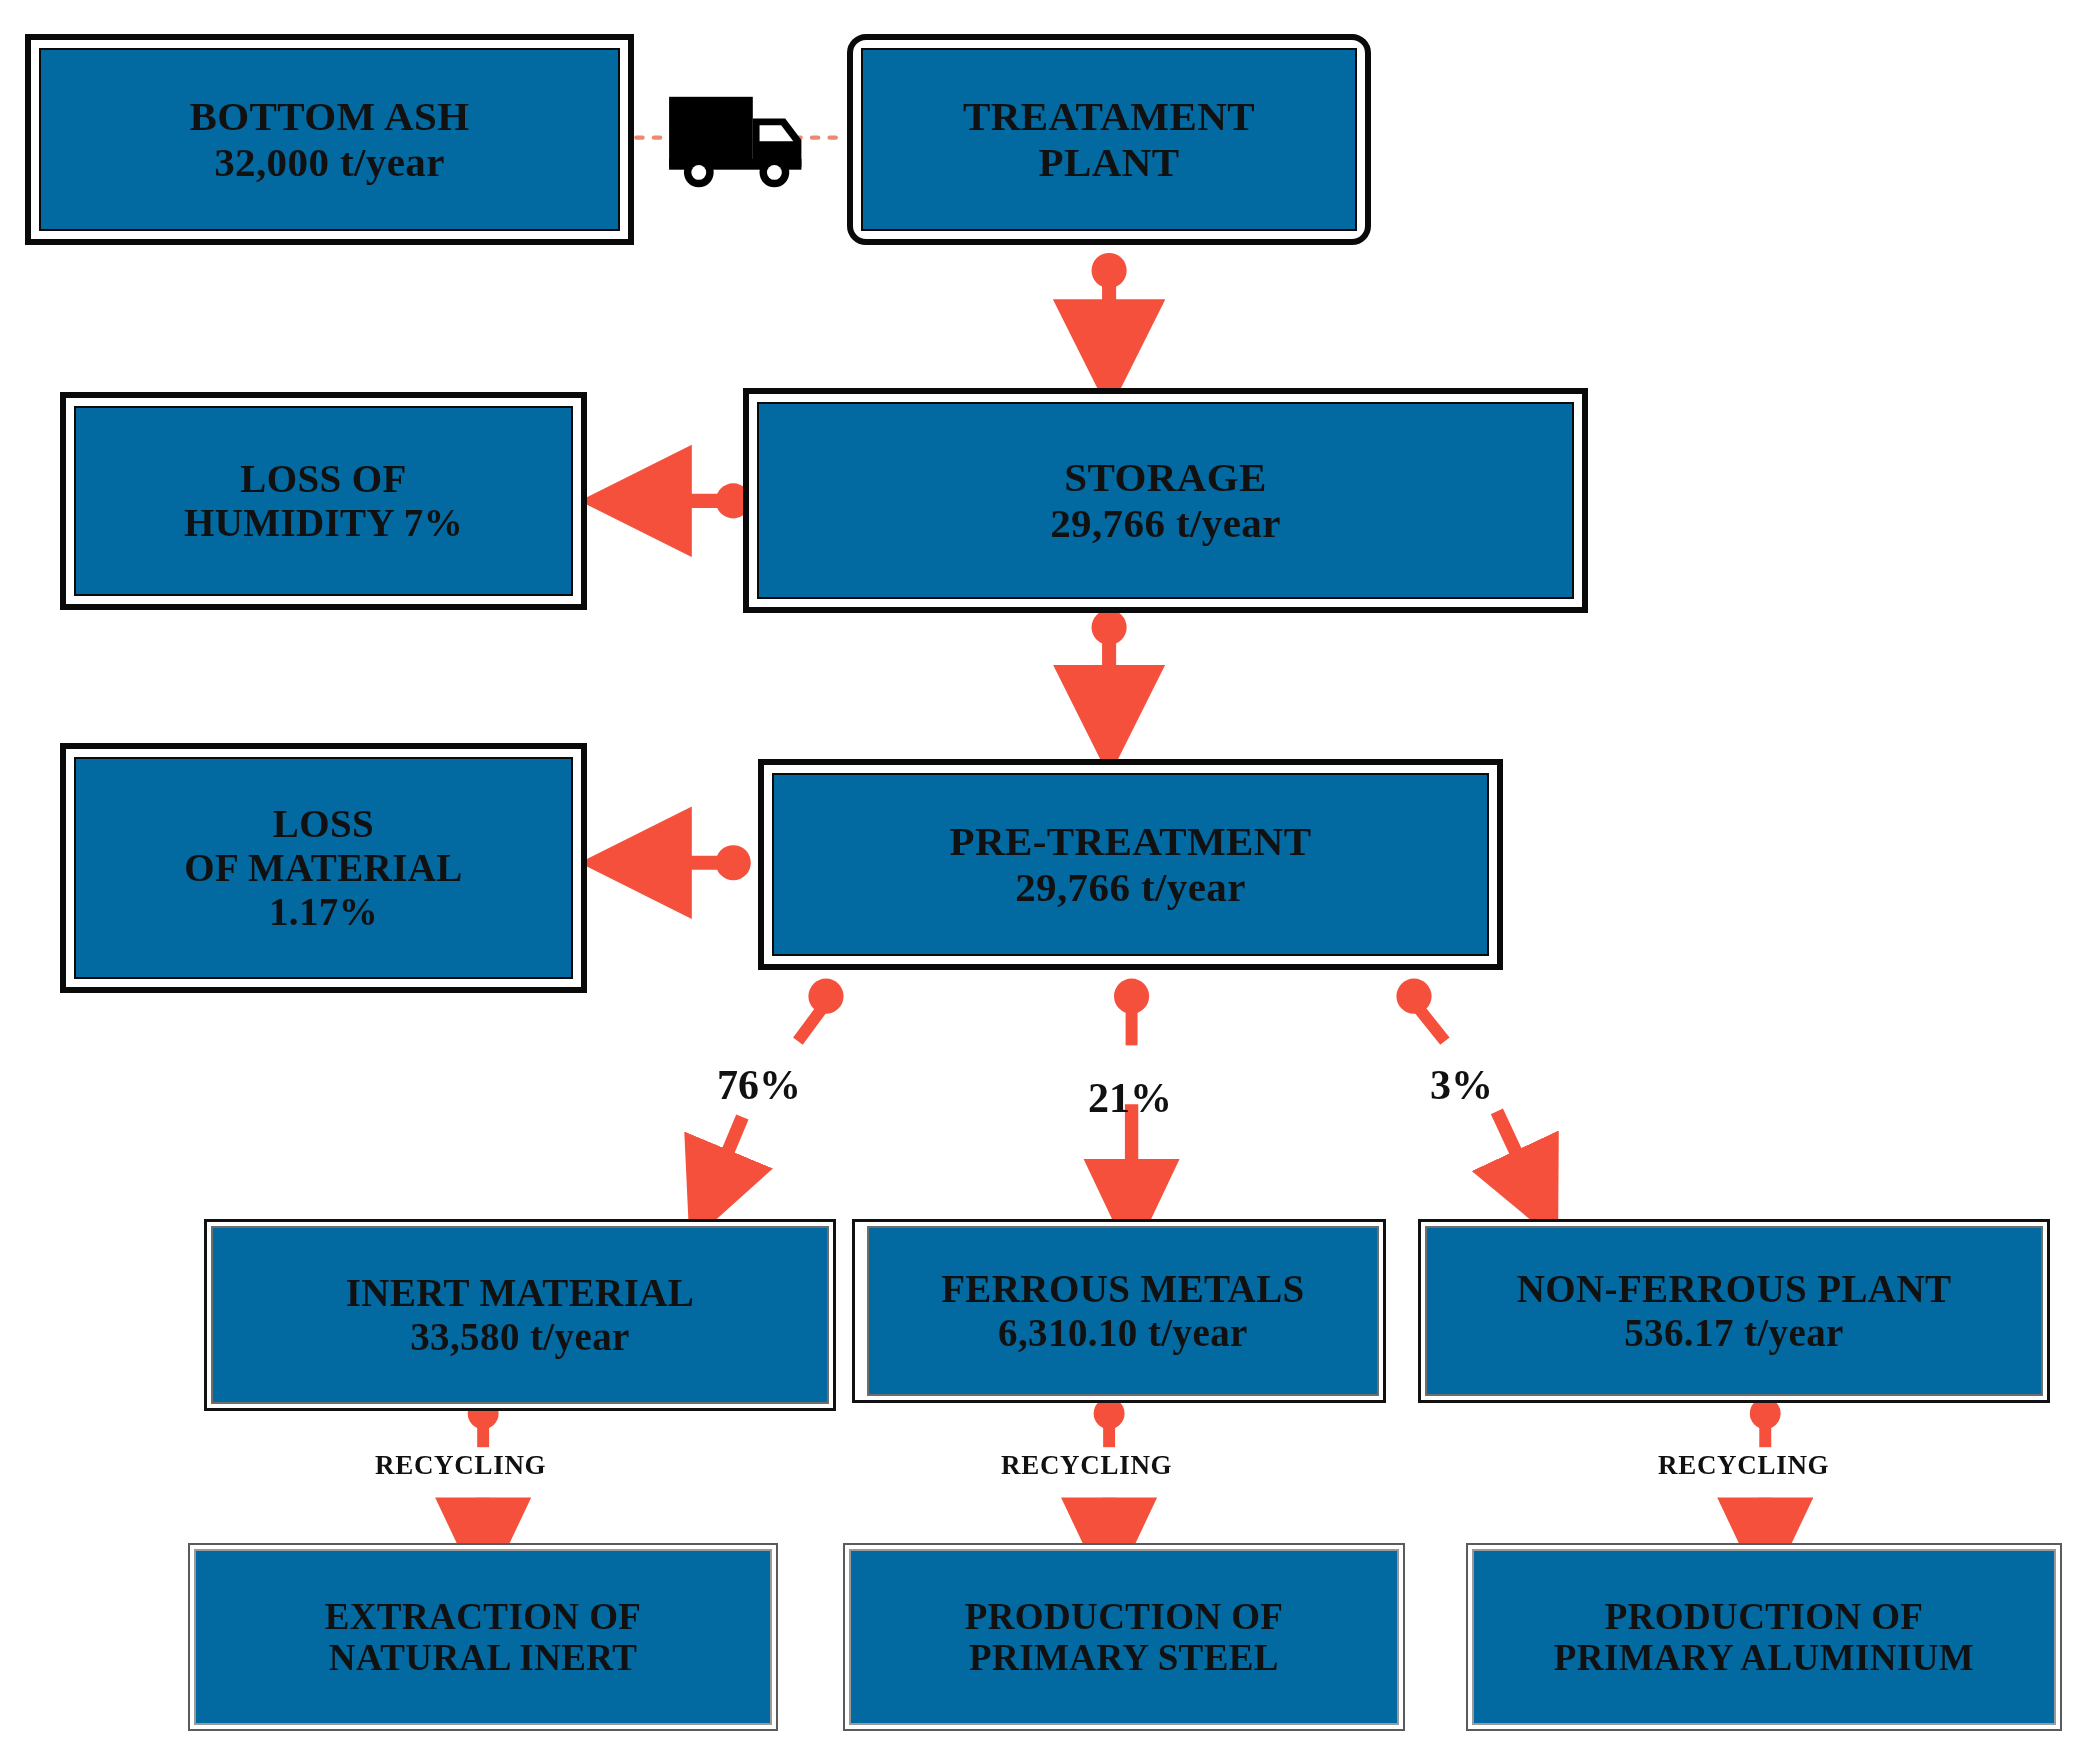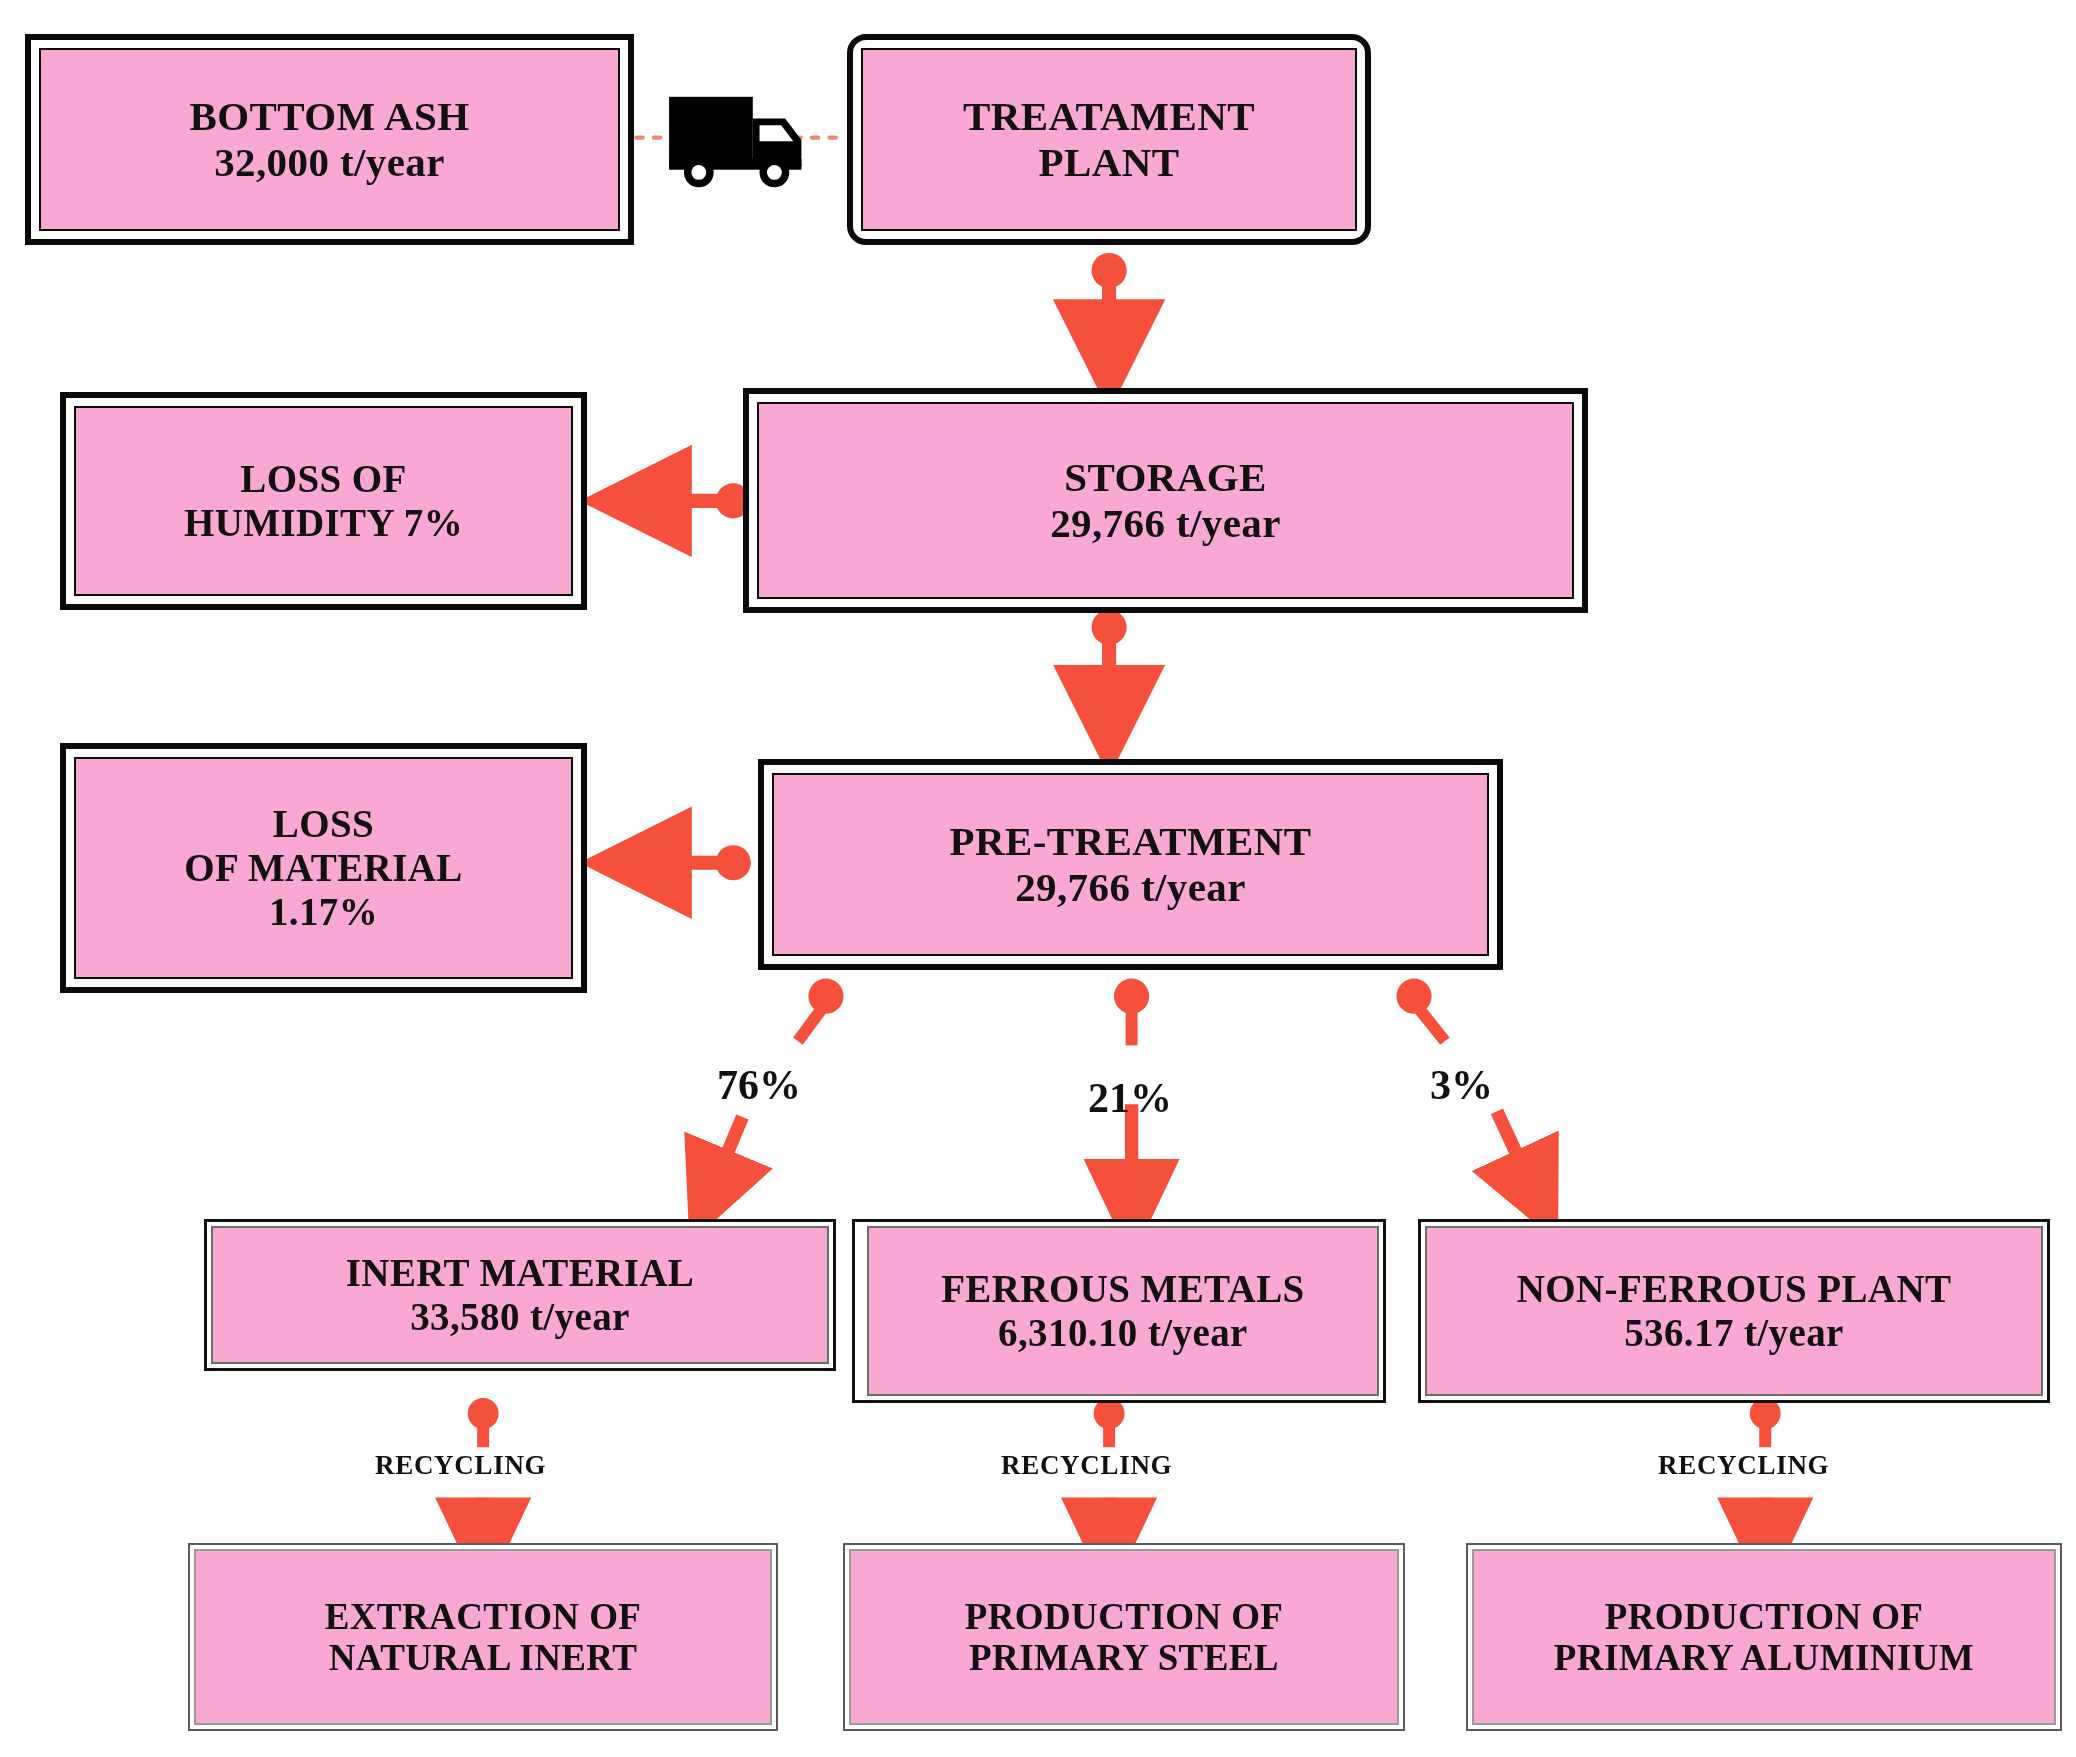--- a/index.html
+++ b/index.html
@@ -28,21 +28,21 @@
     z-index: 5;
   }
   .node .inner {
     box-sizing: border-box;
     width: 100%;
     height: 100%;
     display: flex;
     flex-direction: column;
     align-items: center;
     justify-content: center;
-    background: #f9a8d4;
+    background: #0369a1;
   }
   .node .label {
     font-weight: 700;
     color: #111111;
     letter-spacing: 0.4px;
     line-height: 1.12;
     white-space: nowrap;
   }
 
   
@@ -213,21 +213,21 @@
     </div>
   </div>
 
   <div class="node heavy" style="left:758px; top:759px; width:745px; height:211px;">
     <div class="inner">
       <div class="label fs-lg">PRE-TREATMENT</div>
       <div class="label fs-lg">29,766 t/year</div>
     </div>
   </div>
 
-  <div class="node light" style="left:204px; top:1219px; width:632px; height:152px;">
+  <div class="node light" style="left:204px; top:1219px; width:632px; height:192px;">
     <div class="inner">
       <div class="label fs-md">INERT MATERIAL</div>
       <div class="label fs-md">33,580 t/year</div>
     </div>
   </div>
 
   <div class="node light" style="left:852px; top:1219px; width:534px; height:184px;padding-left:12px;">
     <div class="inner">
       <div class="label fs-md">FERROUS METALS</div>
       <div class="label fs-md">6,310.10 t/year</div>

